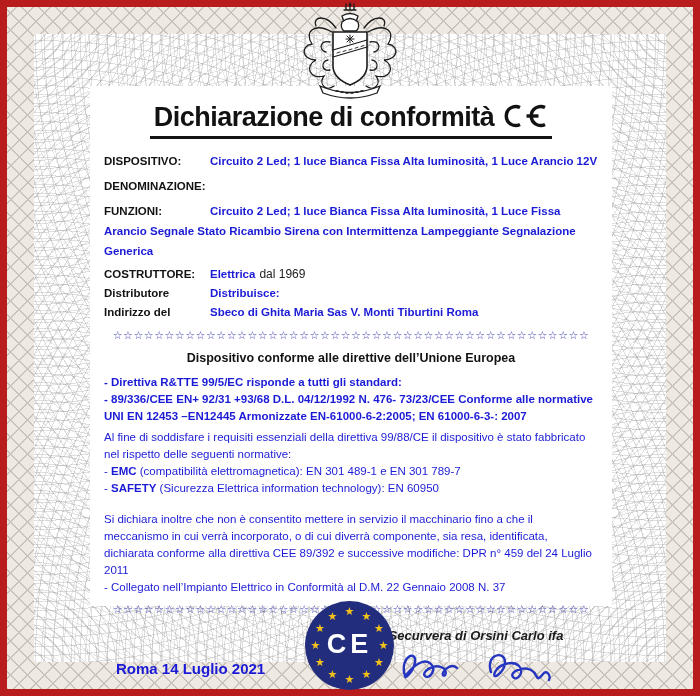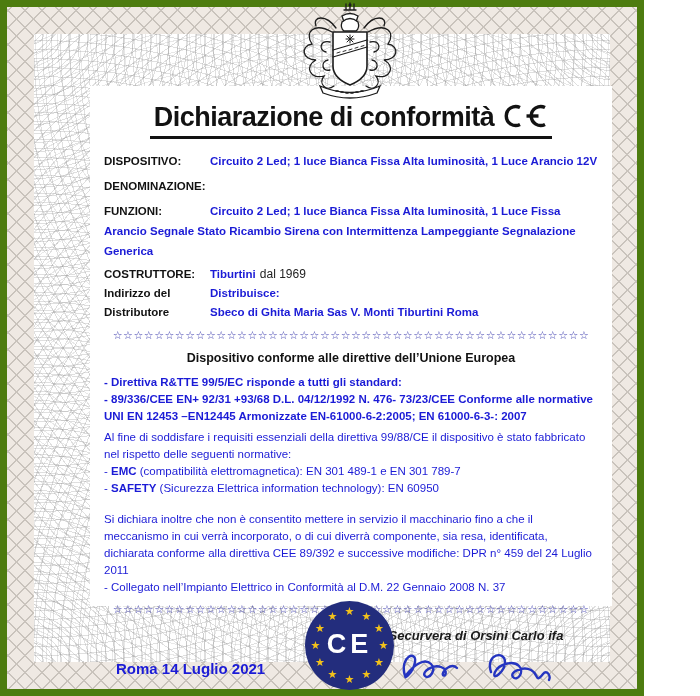--- a/index.html
+++ b/index.html
@@ -1,17 +1,17 @@
 <!DOCTYPE html>
 <html><head>
 <meta charset="utf-8">
 <style>
   * { margin:0; padding:0; box-sizing:border-box; }
   body { width:700px; height:696px; background:#ffffff; font-family:"Liberation Sans", sans-serif; }
-  .page { position:relative; width:644px; height:696px; background:#4d7c0f; overflow:hidden; }
+  .page { position:relative; width:700px; height:696px; background:#b91c1c; overflow:hidden; }
 
   
   .frame {
     position:absolute; left:7px; top:7px; right:7px; bottom:7px;
     background-color:#efe9e3;
     background-image:
       repeating-linear-gradient(45deg,  #c9c3bc 0 1.4px, transparent 1.4px 12px),
       repeating-linear-gradient(-45deg, #c9c3bc 0 1.4px, transparent 1.4px 12px);
   }
   
@@ -158,27 +158,27 @@
         <span class="val">Circuito 2 Led; 1 luce Bianca Fissa Alta luminosità, 1 Luce Arancio 12V</span>
       </div>
       <div class="row">
         <span class="lbl">DENOMINAZIONE:</span>
       </div>
       <div class="hang">
         <span class="lbl-inline">FUNZIONI:</span><span class="val-flow">Circuito 2 Led; 1 luce Bianca Fissa Alta luminosità, 1 Luce Fissa Arancio Segnale Stato Ricambio Sirena con Intermittenza Lampeggiante Segnalazione Generica</span>
       </div>
       <div class="row-c">
         <span class="lbl">COSTRUTTORE:</span>
-        <span class="val">Tiburtini</span>
+        <span class="val">Elettrica</span>
         <span class="suffix">dal 1969</span>
       </div>
       <div class="two-col">
         <span class="col-l">
+          <div>Distributore</div>
           <div>Indirizzo del</div>
-          <div>Distributore</div>
         </span>
         <span class="col-r">
           <div>Distribuisce:</div>
           <div>Sbeco di Ghita Maria Sas V. Monti Tiburtini Roma</div>
         </span>
       </div>
     </div>
 
     <div class="stars">☆☆☆☆☆☆☆☆☆☆☆☆☆☆☆☆☆☆☆☆☆☆☆☆☆☆☆☆☆☆☆☆☆☆☆☆☆☆☆☆☆☆☆☆☆☆</div>
 

